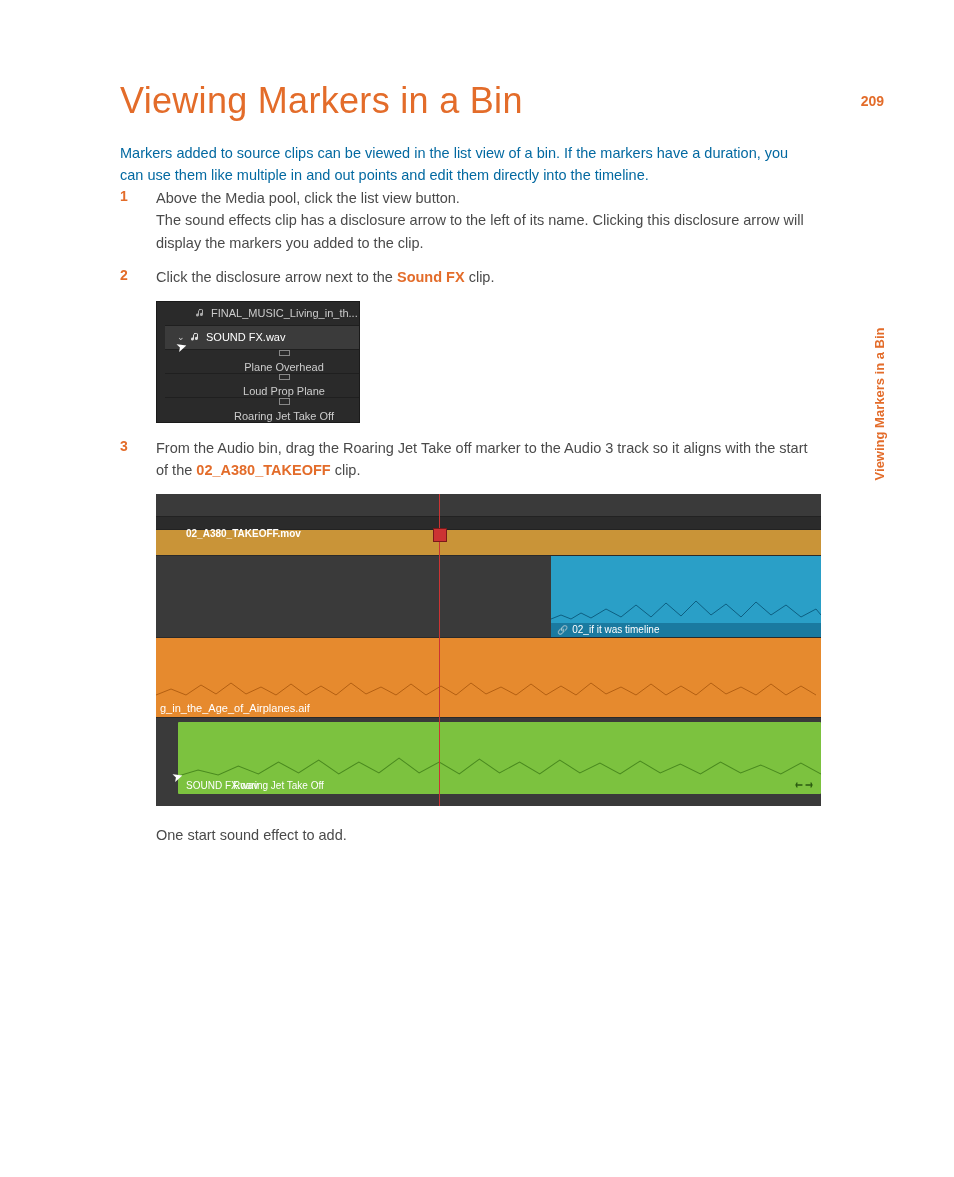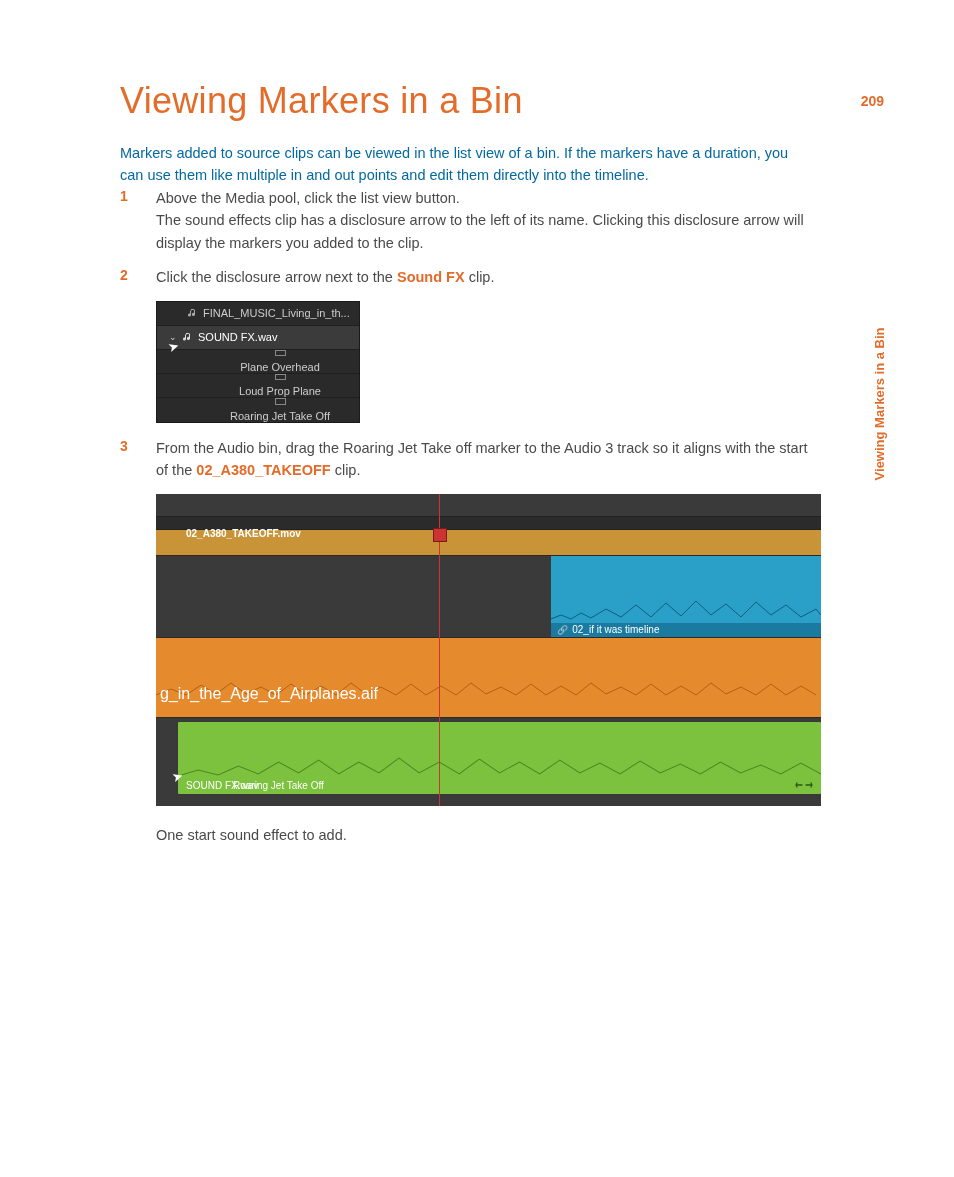--- a/index.html
+++ b/index.html
@@ -76,20 +76,21 @@
   .orange-bold { color: #e36c2a; font-weight: 700; }
 
   
   .bin-list {
     margin: 10px 0 14px 36px;
     width: 204px;
     background: #2a2a2a;
     border: 1px solid #1a1a1a;
     font-size: 11px;
     color: #ccc;
+    padding-left: 8px;
   }
   .bin-row {
     display: flex;
     align-items: center;
     height: 24px;
     padding-left: 12px;
     border-bottom: 1px solid #1f1f1f;
     gap: 5px;
   }
   .bin-row.selected { background: #3b3b3b; color: #fff; }
@@ -133,21 +134,21 @@
   .blue-wave {
     position:absolute; left:0; right:0; bottom:14px; height:28px;
   }
   .blue-label-bar {
     position:absolute; left:0; right:0; bottom:0; height:14px;
     background:#1a7aa0; display:flex; align-items:center; padding-left:6px; gap:4px;
   }
   .link-ico { font-size:9px; }
   .tl-audio1 { height: 80px; background:#e68a2e; position:relative; border-bottom:1px solid #2a2a2a;}
   .orange-wave { position:absolute; left:0; right:0; bottom:16px; height:26px; }
-  .orange-label { position:absolute; left:4px; bottom:14px; color:#fff; font-size:16px; }
+  .orange-label { position:absolute; left:4px; bottom:3px; color:#fff; font-size:11px; }
   .tl-audio2 { height: 80px; background:#3a3a3a; position:relative; }
   .green-clip { position:absolute; left:22px; right:0; top:4px; bottom:4px; background:#7cc23f; border-radius:1px;}
   .green-wave { position:absolute; left:0; right:0; bottom:14px; height:32px;}
   .green-label-bar {
     position:absolute; left:0; right:0; bottom:0; height:14px;
     display:flex; align-items:flex-start; justify-content:space-between;
     padding: 0 8px;
   }
   .drag-handle {
     width:18px; height:8px; display:inline-block;

